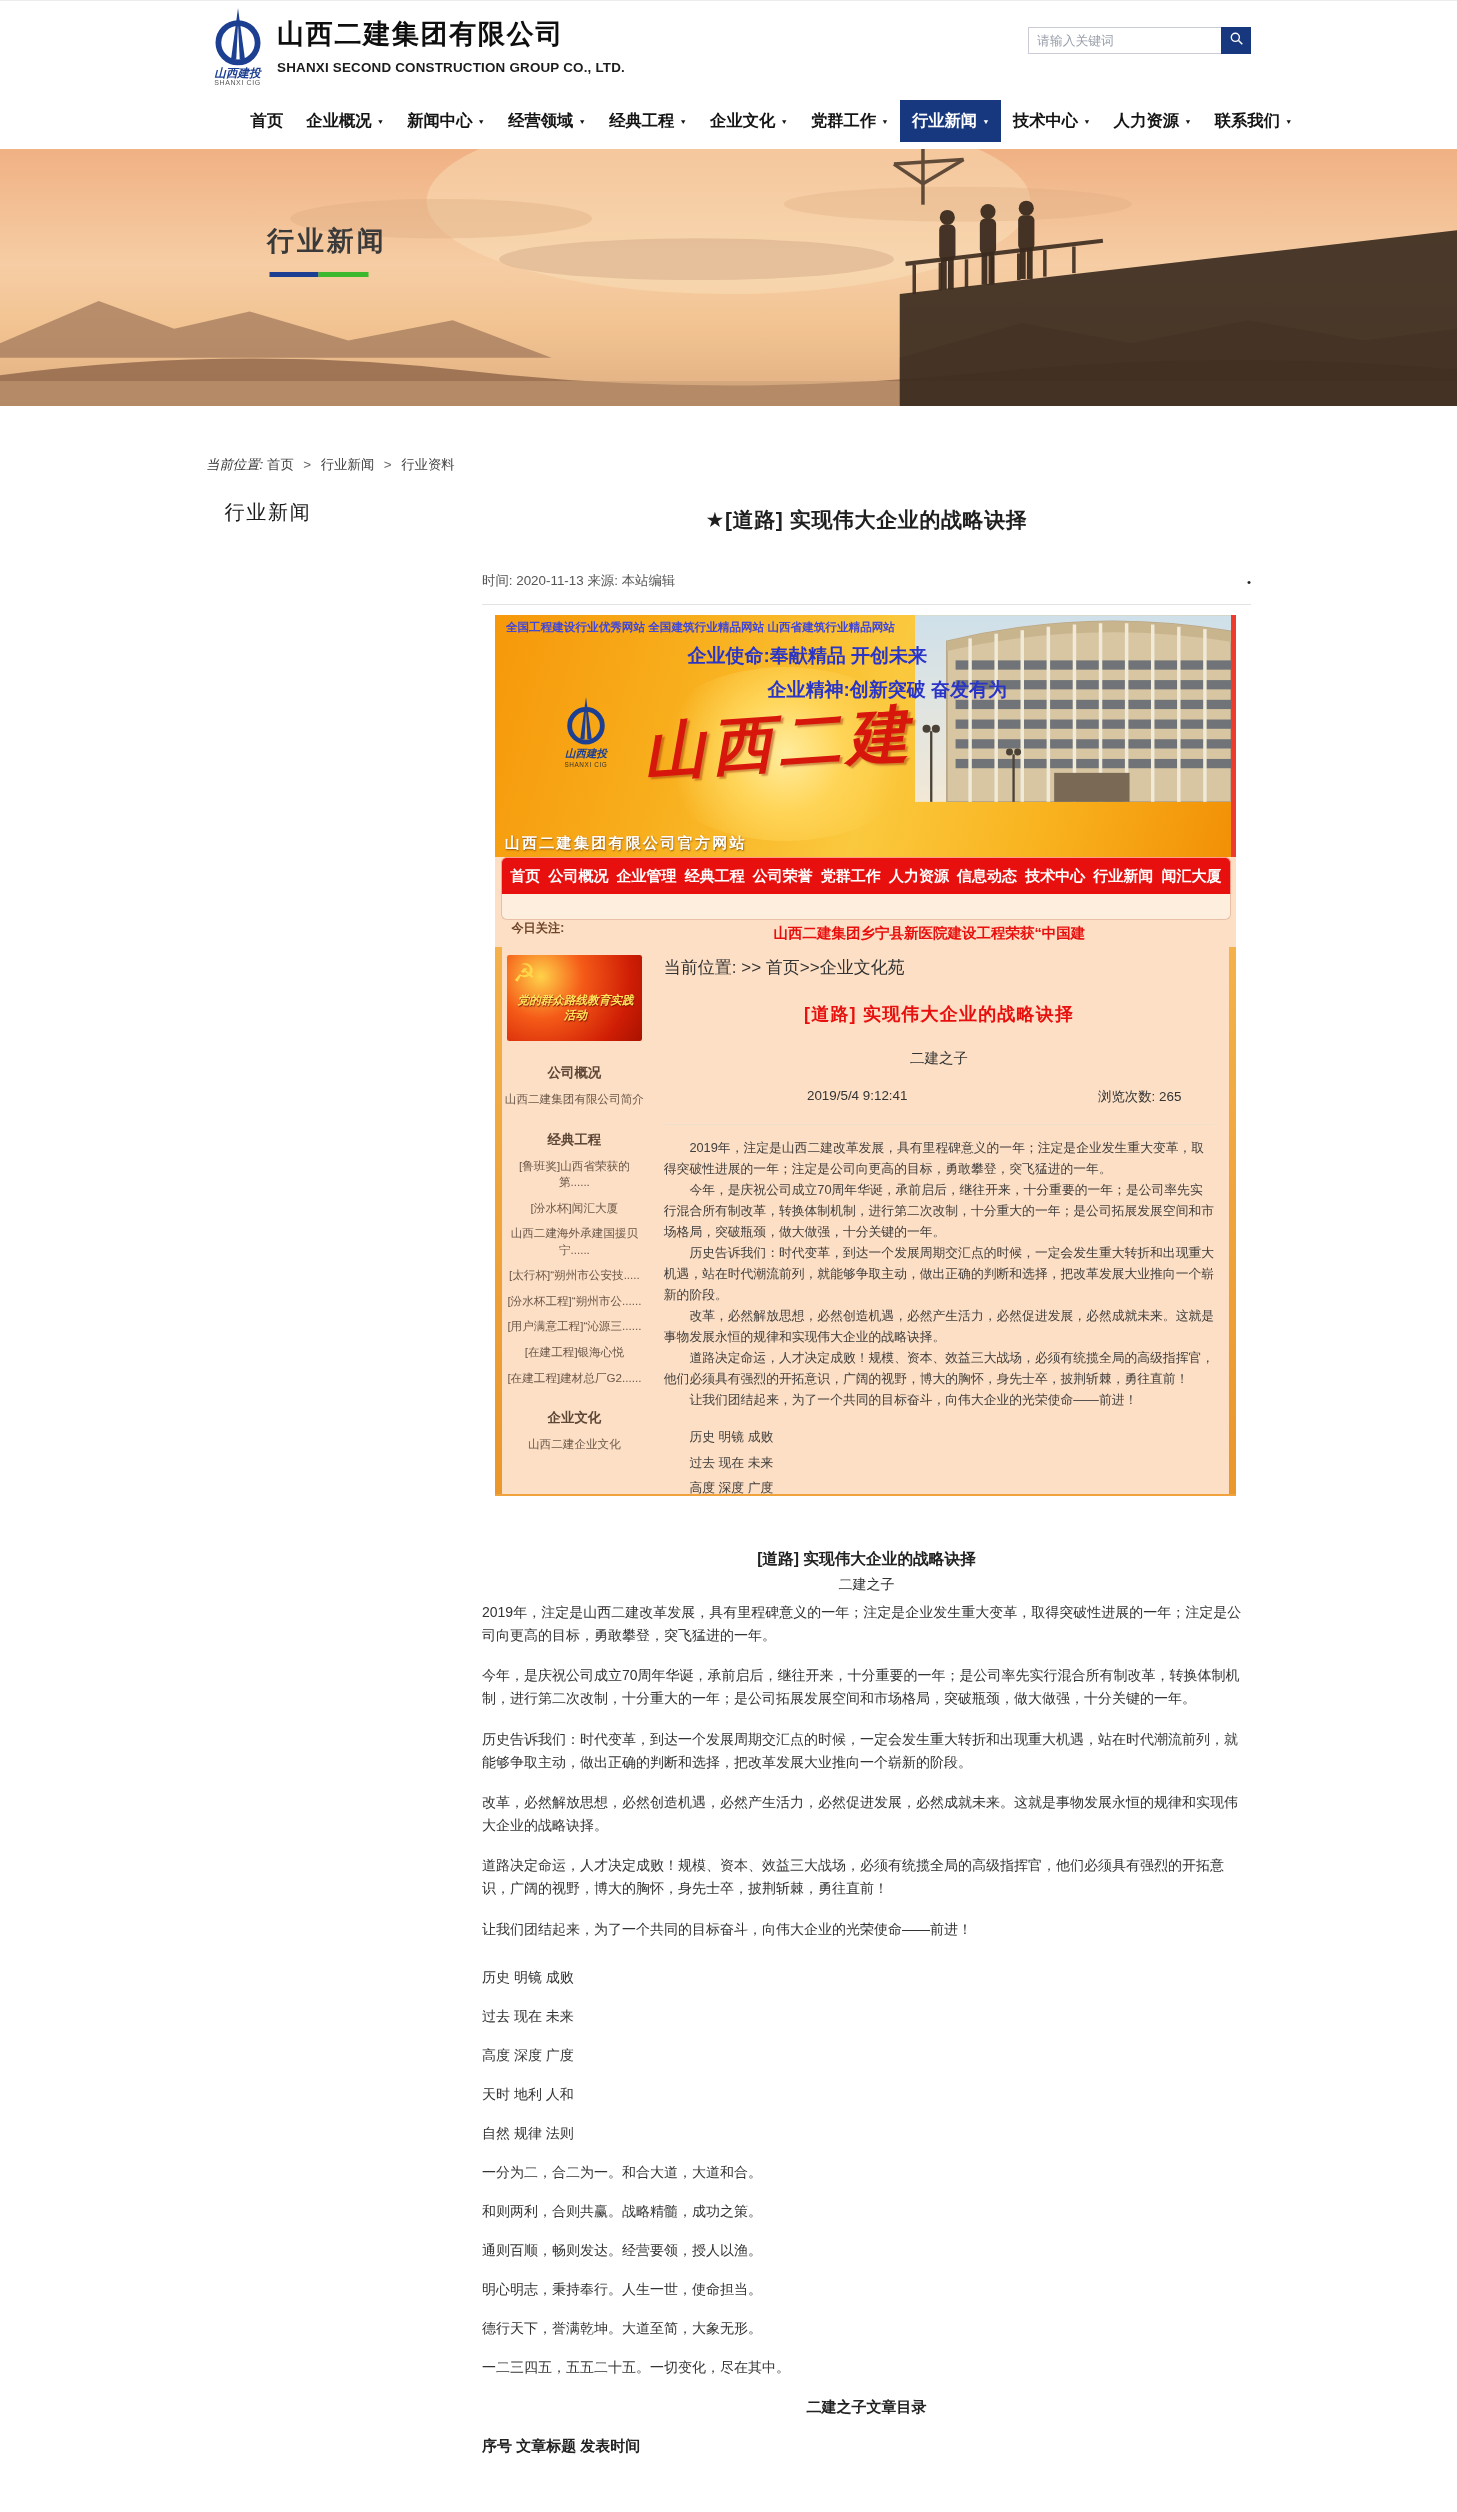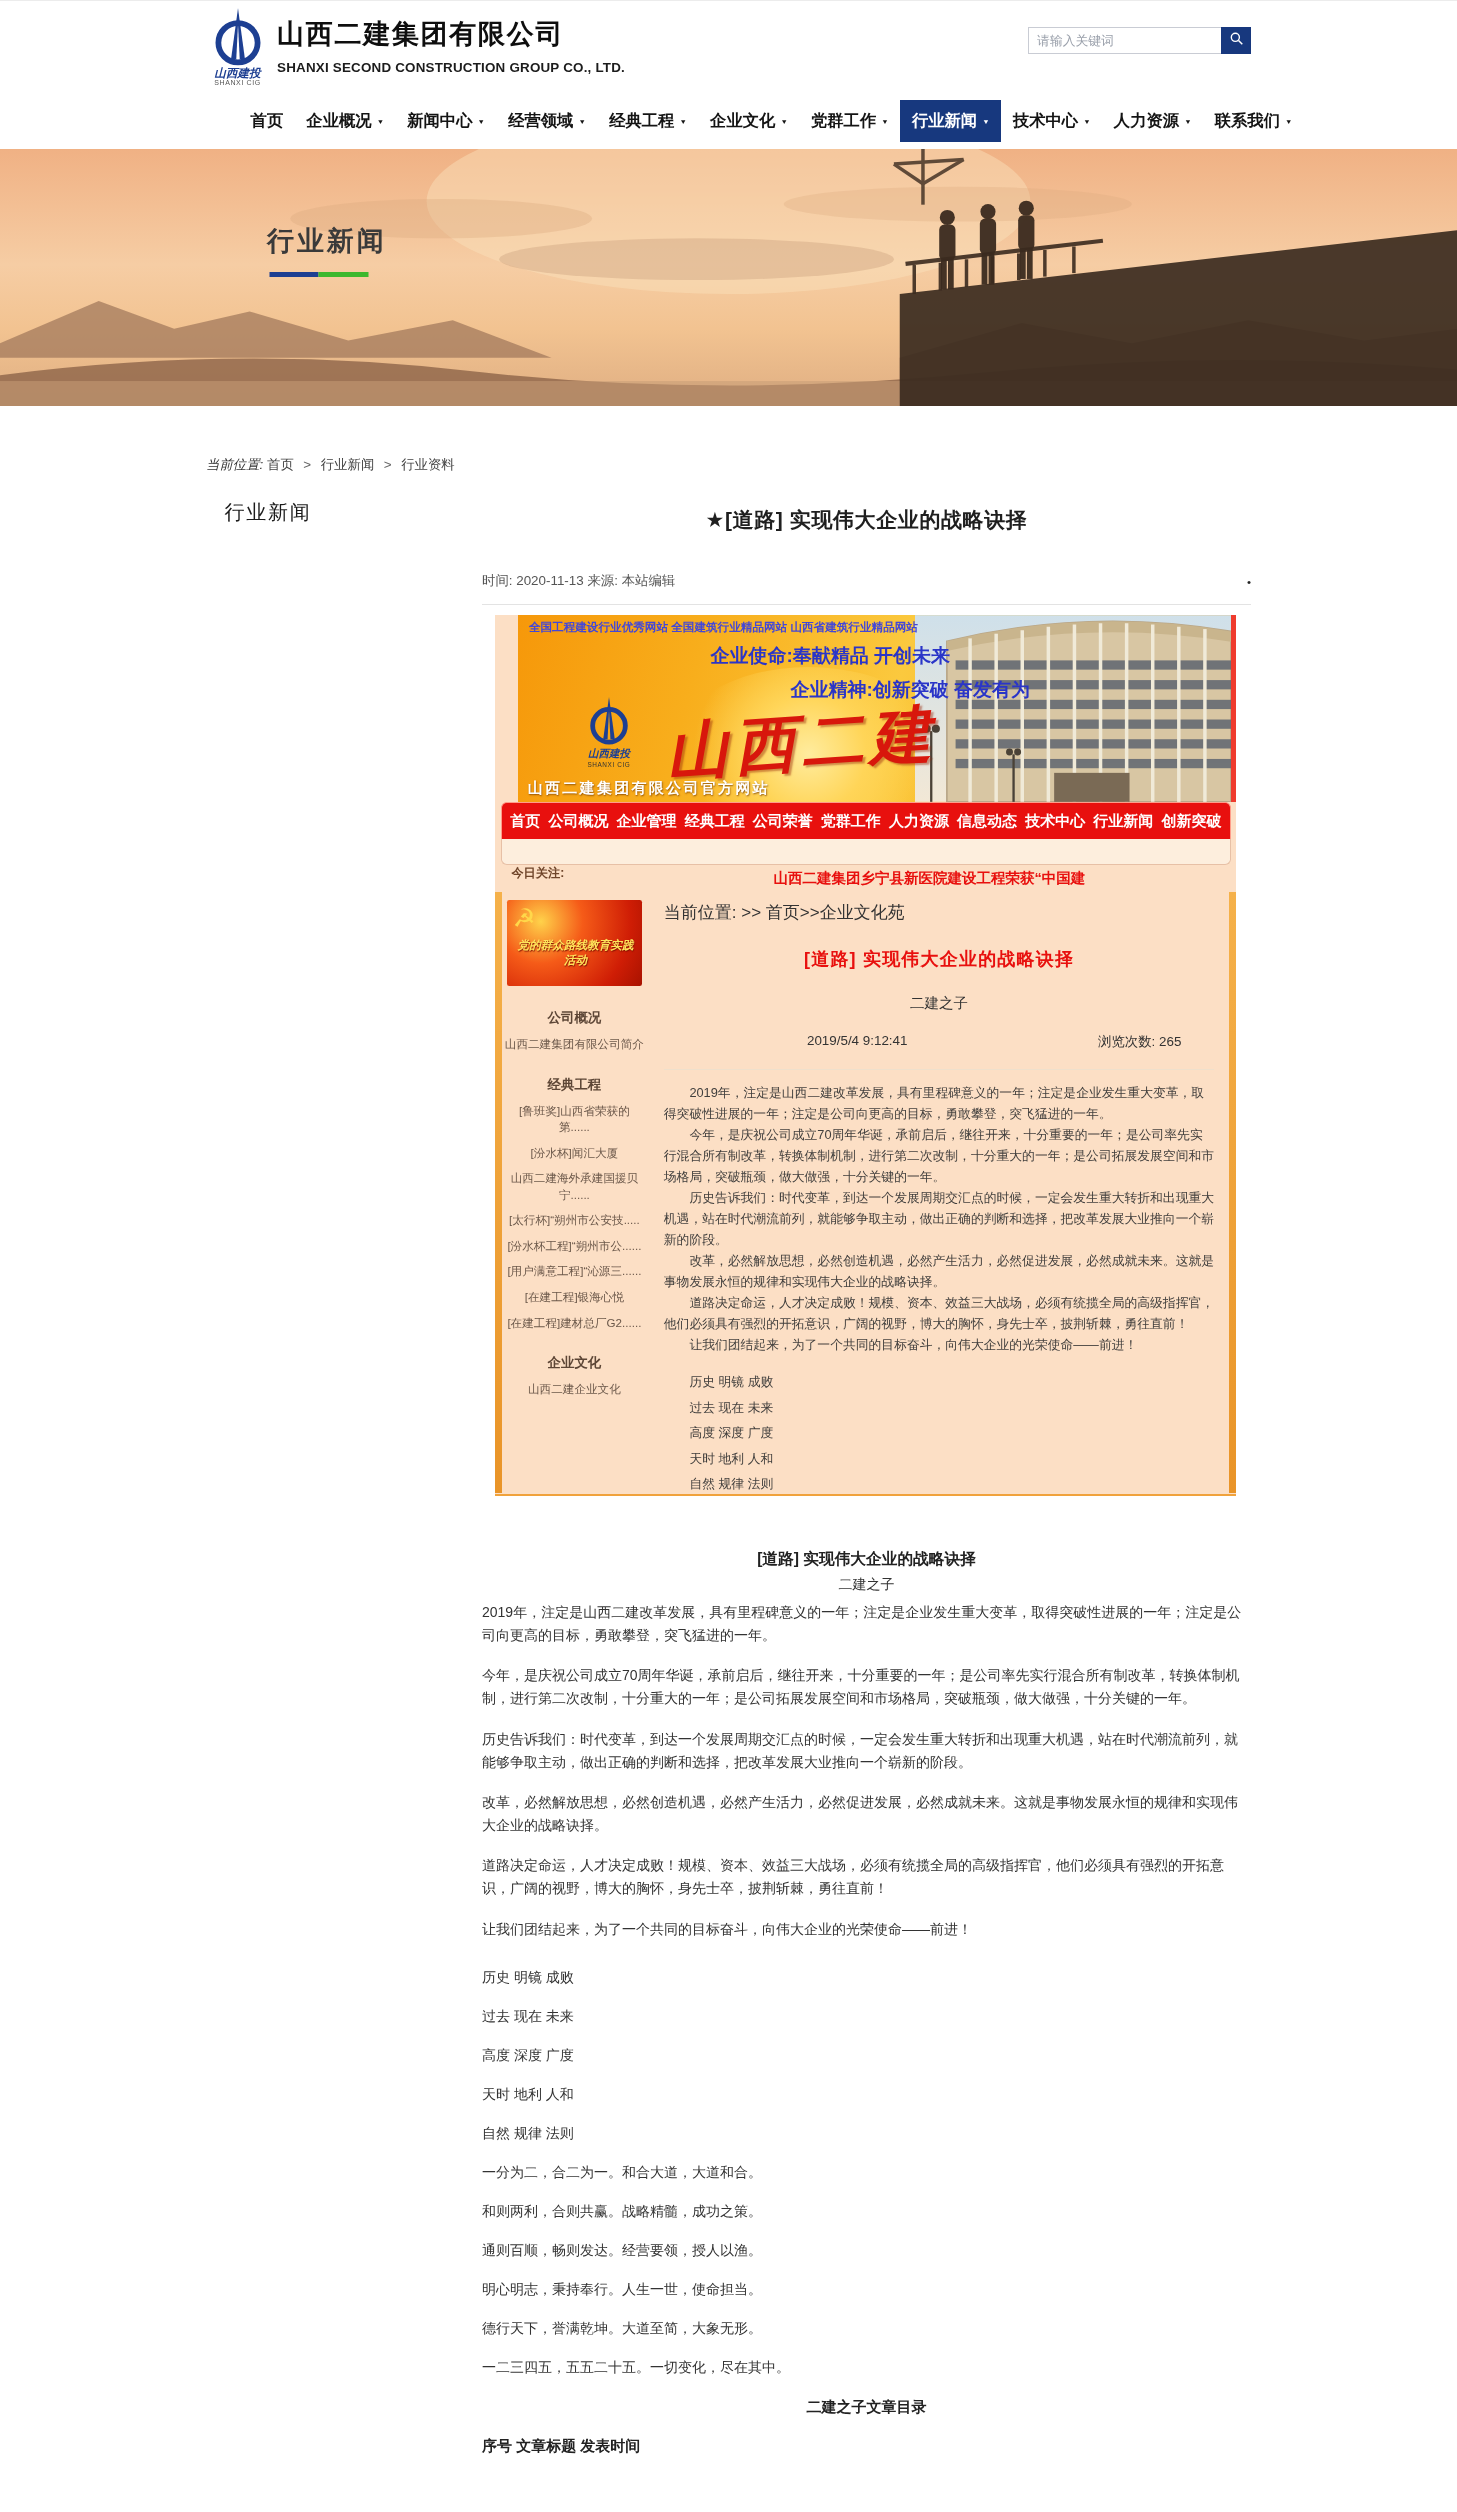--- a/index.html
+++ b/index.html
@@ -61,22 +61,22 @@
   .art-head-title { text-align:center; font-size:21px; font-weight:bold; color:#1f1f1f; margin-top:15px; letter-spacing:0.6px; }
   .meta-row { display:flex; justify-content:space-between; align-items:center; margin-top:38px; font-size:13.4px; color:#555; }
   .meta-dot { color:#222; font-size:11.6px; }
   .divider { border-bottom:0.6px solid #e3e3e3; margin-top:14px; }
 
   
   .embed { margin:10px 0 0 13.4px; width:741px; height:881px; position:relative; overflow:hidden;
            border-bottom:2.3px solid #f0a23c; background:#fcdfc5; }
   .embed, .embed * { cursor:default; }
 
-  .embed-header { position:relative; height:187px; overflow:hidden;
-    background:linear-gradient(105deg,#f6980a 0%,#f8ae1c 25%,#fbc93e 52%,#f9b31f 75%,#f28f05 100%);margin-left:23px; }
+  .embed-header { position:relative; height:242px; overflow:hidden;
+    background:linear-gradient(105deg,#f6980a 0%,#f8ae1c 25%,#fbc93e 52%,#f9b31f 75%,#f28f05 100%); }
   .embed-header::before { content:""; position:absolute; left:151px; top:52px; width:279px; height:174px;
     background:radial-gradient(circle,#ffec9e 0%,#ffd558 35%,rgba(255,213,88,0) 70%); border-radius:50%; }
   .embed-header::after { content:""; position:absolute; right:0; top:0; width:5.8px; height:100%; background:#ef3b2d; z-index:5; }
   .embed-awards { position:absolute; left:10.5px; top:4.6px; font-size:11.6px; font-weight:bold; color:#4347d8; z-index:3; }
   .embed-mission { position:absolute; left:192px; top:28px; font-size:19px; font-weight:bold; color:#2a35c8; z-index:3; }
   .embed-spirit  { position:absolute; left:272px; top:62px; font-size:19px; font-weight:bold; color:#2a35c8; z-index:3; }
   .embed-brand { position:absolute; left:148px; top:86px; font-size:62px; font-weight:bold; font-style:italic;
     color:#d8170c; font-family:"Liberation Serif","DejaVu Serif",serif; letter-spacing:5.8px;
     text-shadow:2.3px 2.3px 1.7px rgba(150,40,10,.45); transform:rotate(-4deg); z-index:3; }
   .embed-logo { position:absolute; left:53px; top:81px; width:75px; text-align:center; z-index:3; }
@@ -357,21 +357,21 @@
         <span class="embed-nav-item">首页</span>
         <span class="embed-nav-item">公司概况</span>
         <span class="embed-nav-item">企业管理</span>
         <span class="embed-nav-item">经典工程</span>
         <span class="embed-nav-item">公司荣誉</span>
         <span class="embed-nav-item">党群工作</span>
         <span class="embed-nav-item">人力资源</span>
         <span class="embed-nav-item">信息动态</span>
         <span class="embed-nav-item">技术中心</span>
         <span class="embed-nav-item">行业新闻</span>
-        <span class="embed-nav-item">创新突破</span>
+        <span class="embed-nav-item">闻汇大厦</span>
       </div>
       <div class="embed-strip"></div>
       <div class="embed-today">
         <span class="today-label">今日关注:</span>
         <span class="today-news">山西二建集团乡宁县新医院建设工程荣获“中国建</span>
       </div>
 
       <div class="embed-body">
         <div class="gold-strip"></div>
         <div class="embed-side">

